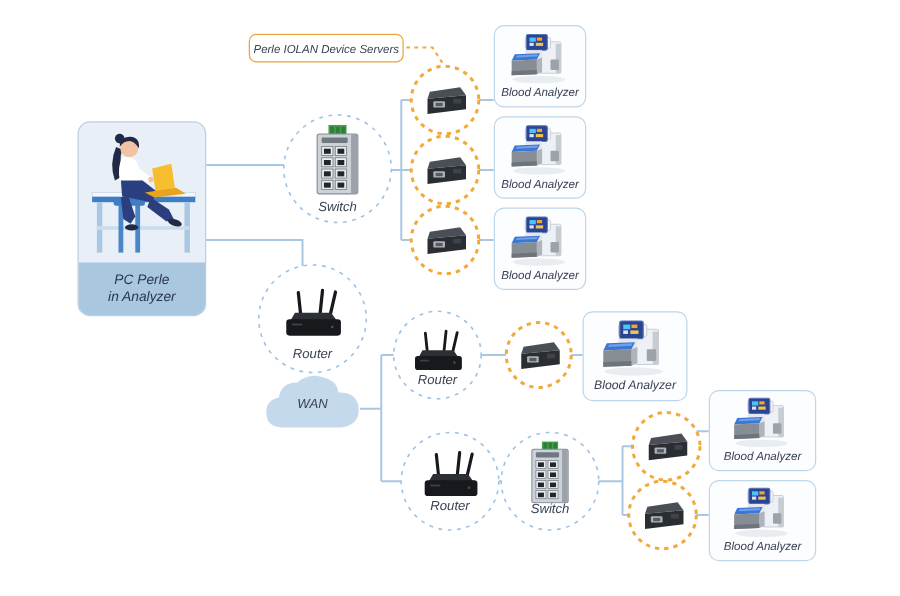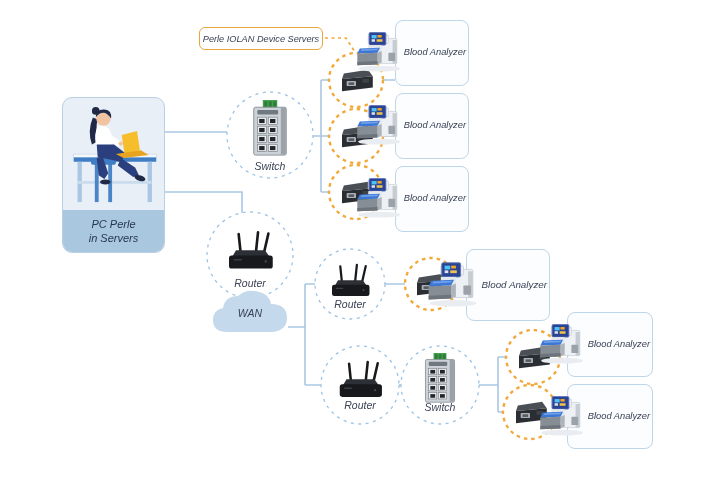--- a/index.html
+++ b/index.html
@@ -11,32 +11,32 @@
   .zone-orange{stroke:var(--orange-dash,#F2A93B);stroke-width:2.4;stroke-dasharray:3.5 4;fill:#fff;}
   .label-wire{stroke:var(--orange-dash,#F2A93B);stroke-width:1.7;stroke-dasharray:3 3.5;fill:none;}
   .icon{position:absolute;}
   .lbl{position:absolute;transform:translateX(-50%);font-style:italic;font-size:10.5px;
        white-space:nowrap;color:var(--text,#3A4254);}
   .perle{position:absolute;left:199px;top:27px;width:124px;height:23px;background:#fff;
          border:1.6px solid var(--label-border,#E9A63C);border-radius:6px;display:flex;
          align-items:center;justify-content:center;font-size:9.2px;font-style:italic;
          color:var(--text,#3A4254);box-sizing:border-box;}
   .card{position:absolute;background:var(--card-bg,#FBFDFF);border:1.3px solid var(--card-border,#BED6EA);
-        border-radius:8px;box-sizing:border-box;display:flex;
+        border-radius:8px;box-sizing:border-box;display:flex;flex-direction:column;
         align-items:center;justify-content:flex-end;padding:4px 2px 6px;}
   .card .clbl{font-size:9.3px;font-style:italic;white-space:nowrap;color:var(--text,#3A4254);}
   .card svg{flex:0 0 auto;margin-bottom:2px;}
   .pc-card{position:absolute;left:62px;top:97px;width:103px;height:156px;
            background:var(--pc-card-bg,#E9EFF6);border:1.4px solid var(--pc-card-border,#B9CFE4);
            border-radius:10px;box-sizing:border-box;overflow:hidden;}
   .pc-illo{position:absolute;left:3px;top:4px;}
   .pc-band{position:absolute;left:0;bottom:0;width:100%;height:42px;background:var(--pc-band,#A9C8DF);
            display:flex;flex-direction:column;align-items:center;justify-content:center;
            font-size:11px;font-style:italic;color:#27364F;line-height:1.3;}
-  .cloud{position:absolute;left:205px;top:284px;width:90px;height:56px;}
+  .cloud{position:absolute;left:205px;top:294px;width:90px;height:56px;}
   .cloud .wan{position:absolute;left:50%;top:52%;transform:translate(-50%,-50%);
               font-size:10.5px;font-style:italic;color:#3A4254;}
   .defs{position:absolute;width:0;height:0;overflow:hidden;}
 </style>
 </head>
 <body>
 
 <svg class="defs" aria-hidden="true">
   <defs>
     <symbol id="sym-switch" viewBox="0 0 44 62">
@@ -163,21 +163,21 @@
   <div class="perle">
     <span>Perle IOLAN Device Servers</span>
   </div>
 
   <div class="pc-card">
     <svg class="pc-illo" width="96" height="108">
         <use href="#sym-person"></use>
       </svg>
     <div class="pc-band">
       <span>PC Perle</span>
-      <span>in Servers</span>
+      <span>in Analyzer</span>
     </div>
   </div>
 
   <svg class="icon" style="left:250px;top:100px" width="40" height="56">
       <use href="#sym-switch"></use>
     </svg>
   <div class="lbl" style="left:270px;top:160px">Switch</div>
 
   <svg class="icon" style="left:222px;top:229px" width="56" height="44">
       <use href="#sym-router"></use>

